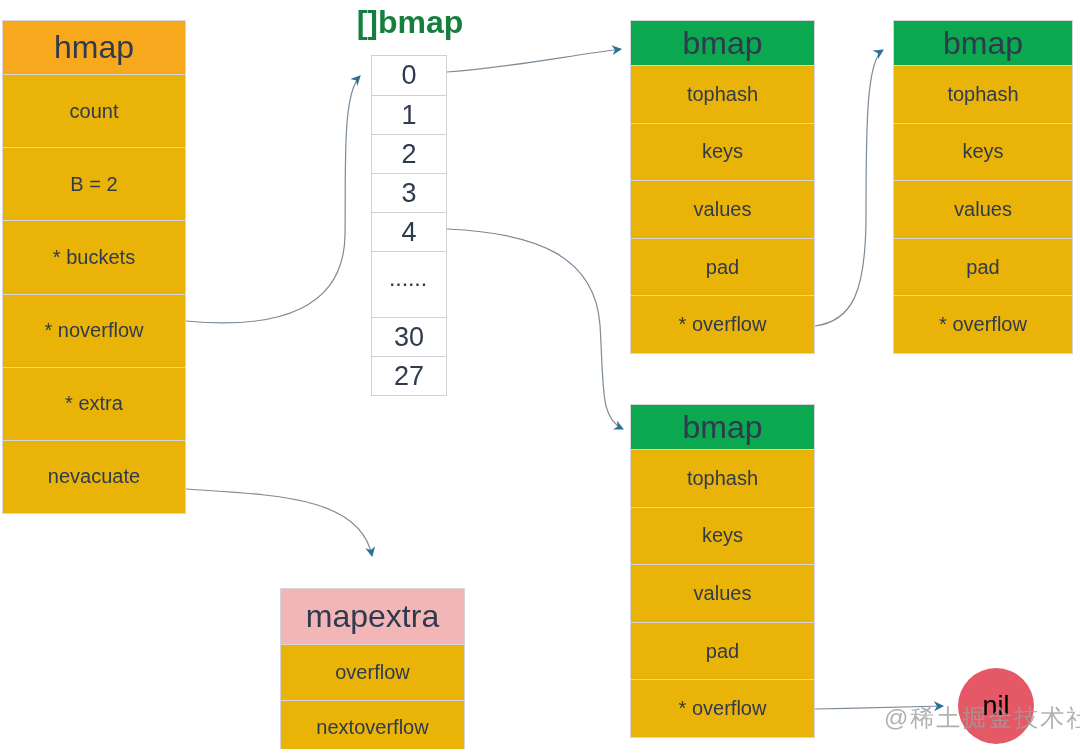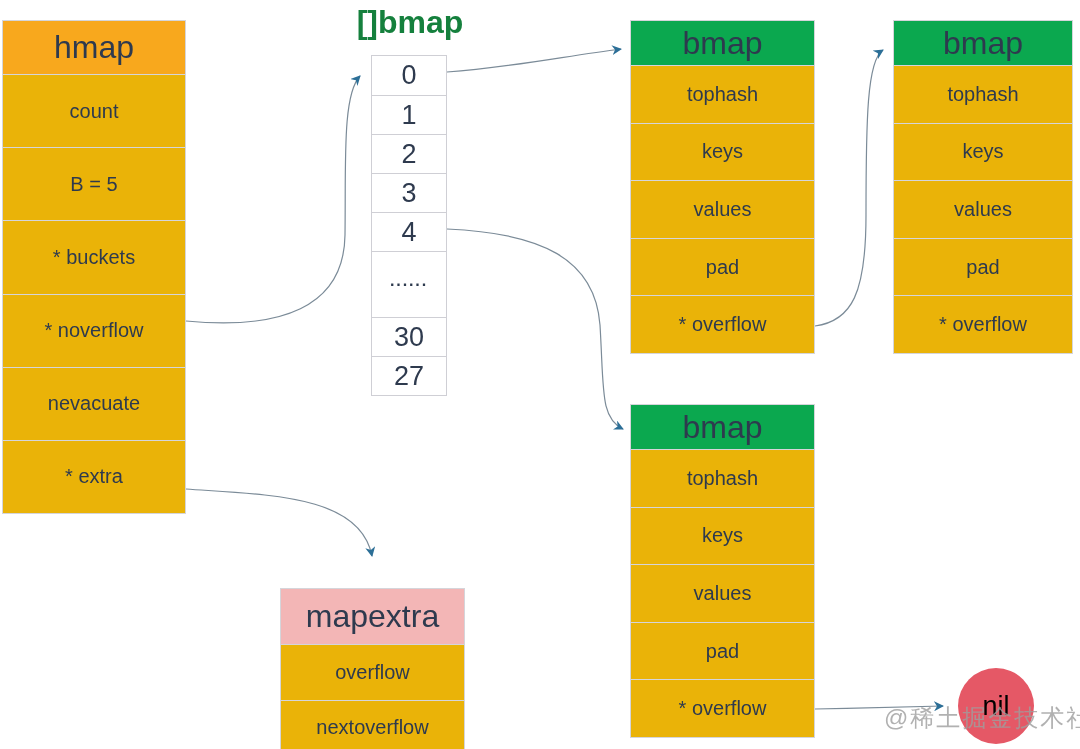--- a/index.html
+++ b/index.html
@@ -76,25 +76,25 @@
       <path d="M 447 229 C 540 233 595 258 600 325 C 604 390 600 418 623 429" marker-end="url(#ah)"></path>
       <path d="M 815 326 C 852 321 866 293 866 215 C 866 120 867 60 883 50" marker-end="url(#ah)"></path>
       <path d="M 186 489 C 270 495 360 495 372 556" marker-end="url(#ah)"></path>
       <path d="M 815 709 C 860 708 910 707 943 706" marker-end="url(#ah)"></path>
     </g>
   </svg>
 
   <div class="struct" id="hmap">
     <div class="hdr">hmap</div>
     <div class="row">count</div>
-    <div class="row">B = 5</div>
+    <div class="row">B = 2</div>
     <div class="row">* buckets</div>
     <div class="row">* noverflow</div>
+    <div class="row">* extra</div>
     <div class="row">nevacuate</div>
-    <div class="row">* extra</div>
   </div>
 
   <div id="array-label">[]bmap</div>
 
   <div id="array">
     <div class="cell">0</div>
     <div class="cell">1</div>
     <div class="cell">2</div>
     <div class="cell">3</div>
     <div class="cell">4</div>

